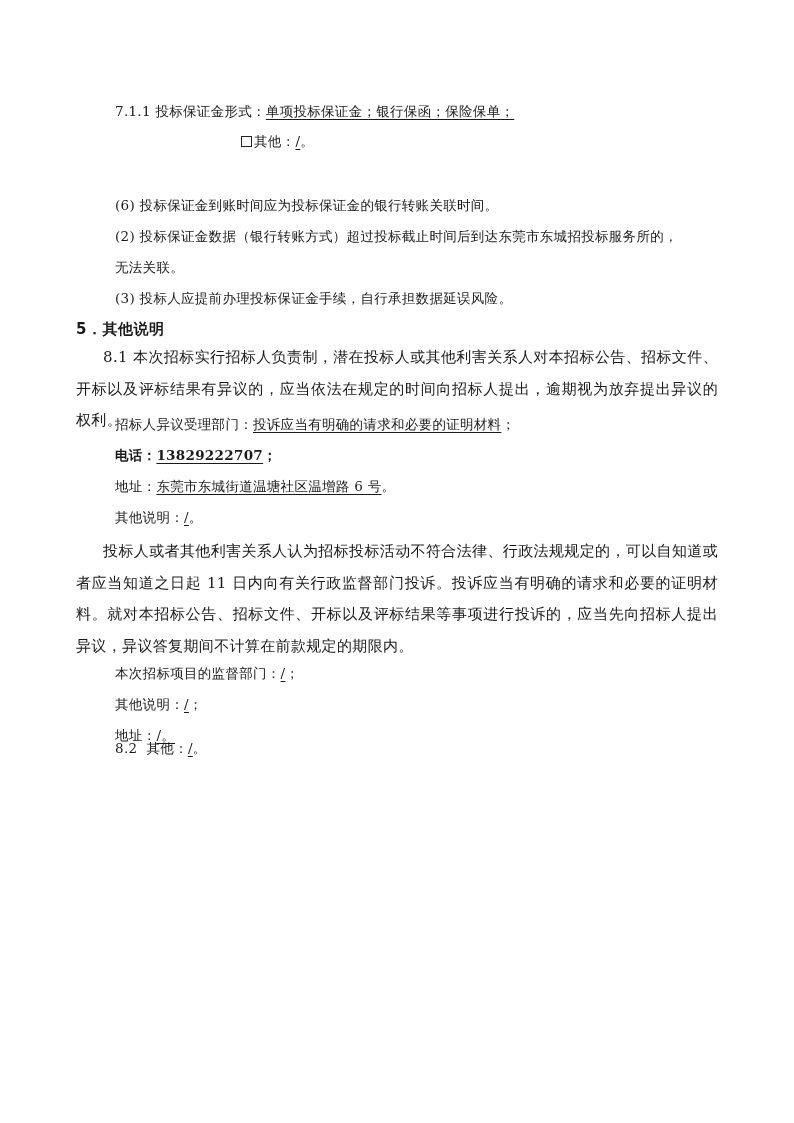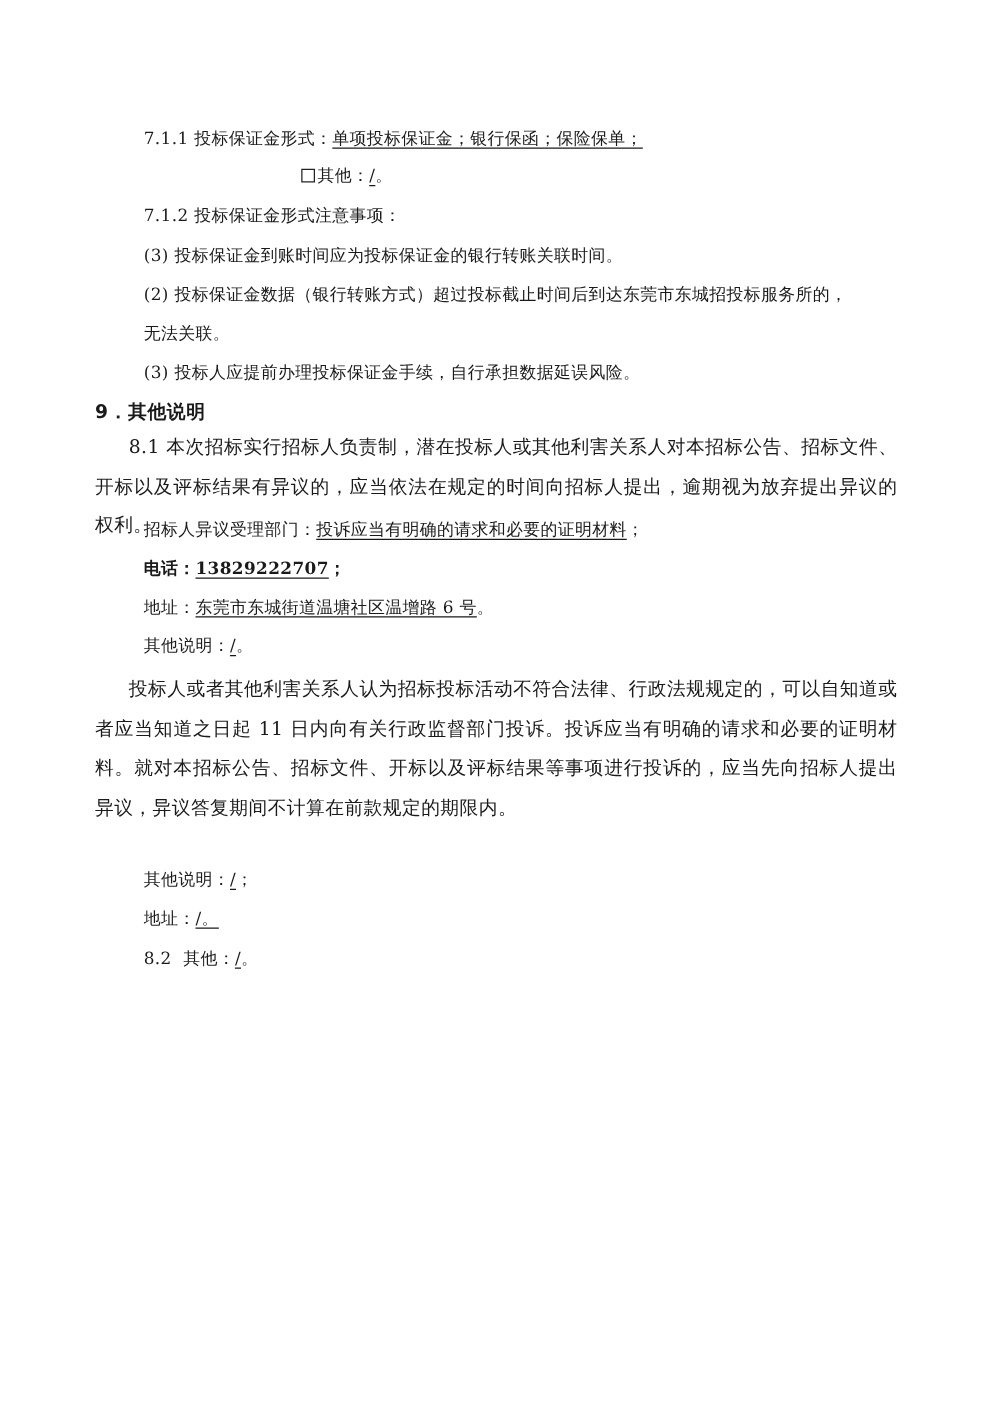--- a/index.html
+++ b/index.html
@@ -69,27 +69,26 @@
 <div class="page">
 
   <div class="line" style="top:101px;">
     <span>7.1.1 投标保证金形式：</span><span class="u">单项投标保证金；银行保函；保险保单；</span>
   </div>
 
   <div class="line" style="top:131px; left:229px;">
     <span class="checkbox"></span><span>其他：</span><span class="u">/</span><span>。</span>
   </div>
 
-  <div class="line" style="top:163px;">7.1.2 投标保证金形式注意事项：</div>
-  <div class="line" style="top:195px;">(3) 投标保证金到账时间应为投标保证金的银行转账关联时间。</div>
+  <div class="line" style="top:195px;">(6) 投标保证金到账时间应为投标保证金的银行转账关联时间。</div>
   <div class="line" style="top:226px;">(2) 投标保证金数据（银行转账方式）超过投标截止时间后到达东莞市东城招投标服务所的，</div>
   <div class="line" style="top:257px;">无法关联。</div>
   <div class="line" style="top:288px;">(3) 投标人应提前办理投标保证金手续，自行承担数据延误风险。</div>
 
-  <div class="heading" style="top:319px;">9．其他说明</div>
+  <div class="heading" style="top:319px;">5．其他说明</div>
 
   <div class="para" style="top:342px;">8.1 本次招标实行招标人负责制，潜在投标人或其他利害关系人对本招标公告、招标文件、开标以及评标结果有异议的，应当依法在规定的时间向招标人提出，逾期视为放弃提出异议的权利。</div>
 
   <div class="line" style="top:414px;">
     <span>招标人异议受理部门：</span><span class="u">投诉应当有明确的请求和必要的证明材料</span><span>；</span>
   </div>
 
   <div class="line" style="top:445px;font-weight:bold;">
     <span>电话：</span><span class="u">13829222707</span><span>；</span>
   </div>
@@ -97,26 +96,29 @@
   <div class="line" style="top:476px;">
     <span>地址：</span><span class="u">东莞市东城街道温塘社区温增路 6 号</span><span>。</span>
   </div>
 
   <div class="line" style="top:507px;">
     <span>其他说明：</span><span class="u">/</span><span>。</span>
   </div>
 
   <div class="para" style="top:536px;">投标人或者其他利害关系人认为招标投标活动不符合法律、行政法规规定的，可以自知道或者应当知道之日起 11 日内向有关行政监督部门投诉。投诉应当有明确的请求和必要的证明材料。就对本招标公告、招标文件、开标以及评标结果等事项进行投诉的，应当先向招标人提出异议，异议答复期间不计算在前款规定的期限内。</div>
 
+  <div class="line" style="top:663px;">
+    <span>本次招标项目的监督部门：</span><span class="u">/</span><span>；</span>
+  </div>
 
   <div class="line" style="top:694px;">
     <span>其他说明：</span><span class="u">/</span><span>；</span>
   </div>
 
   <div class="line" style="top:725px;">
     <span>地址：</span><span class="u">/。</span>
   </div>
 
-  <div class="line" style="top:757px;text-align:center;">
+  <div class="line" style="top:738px;text-align:center;">
     <span style="white-space:pre;">8.2  其他：</span><span class="u">/</span><span>。</span>
   </div>
 
 </div>
 
 </body></html>

